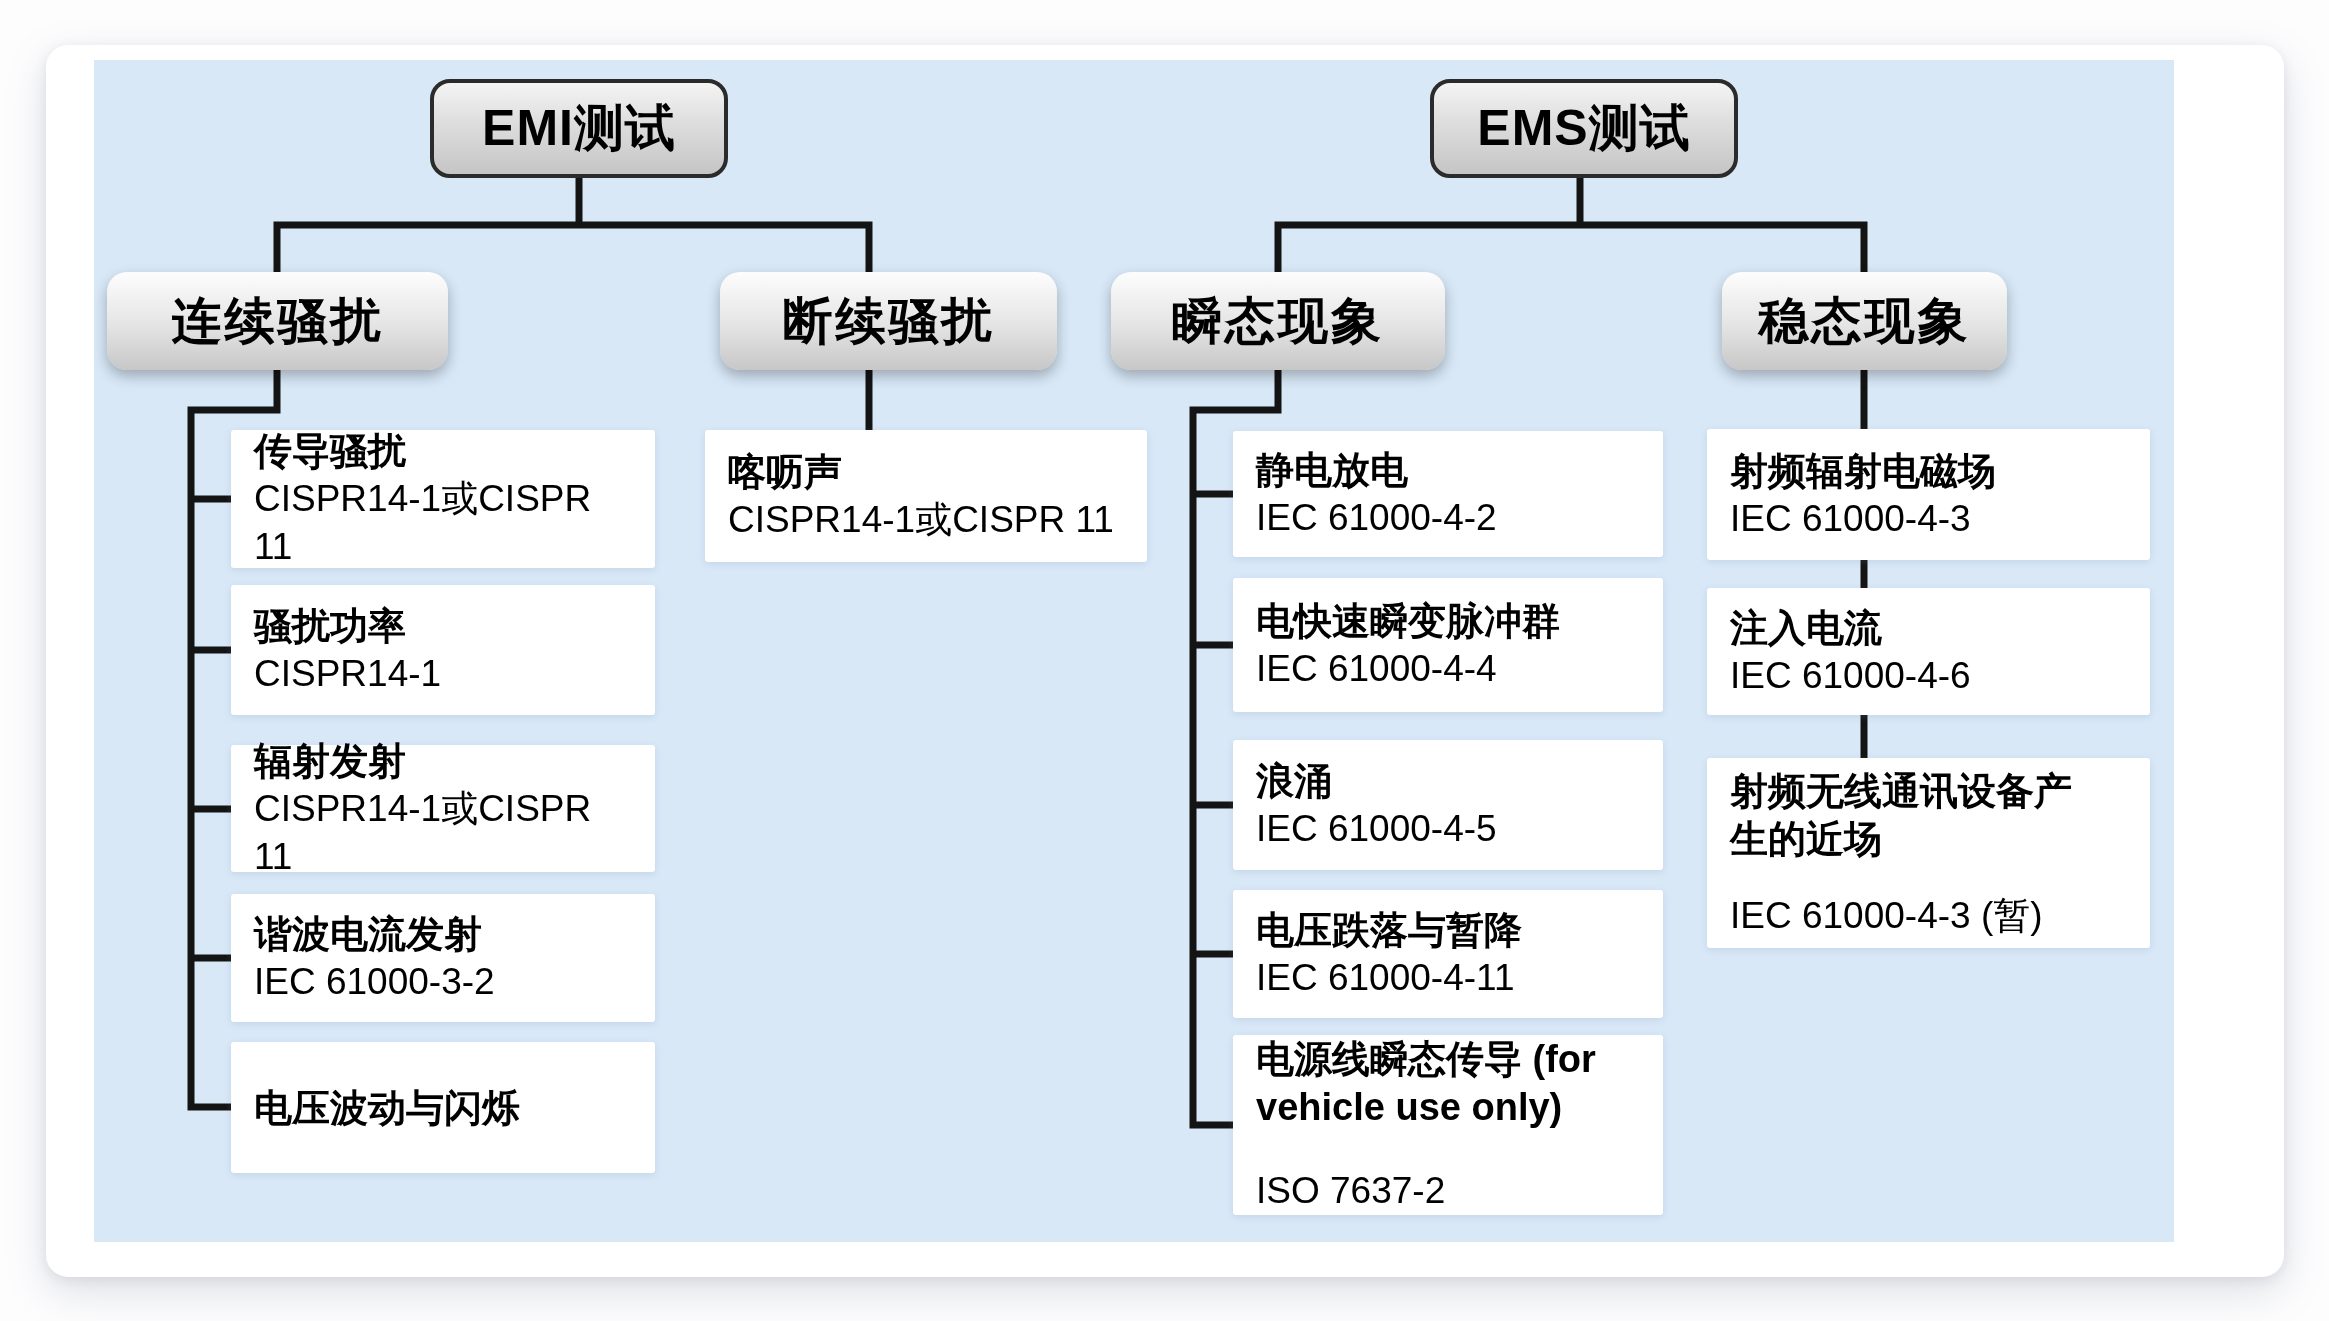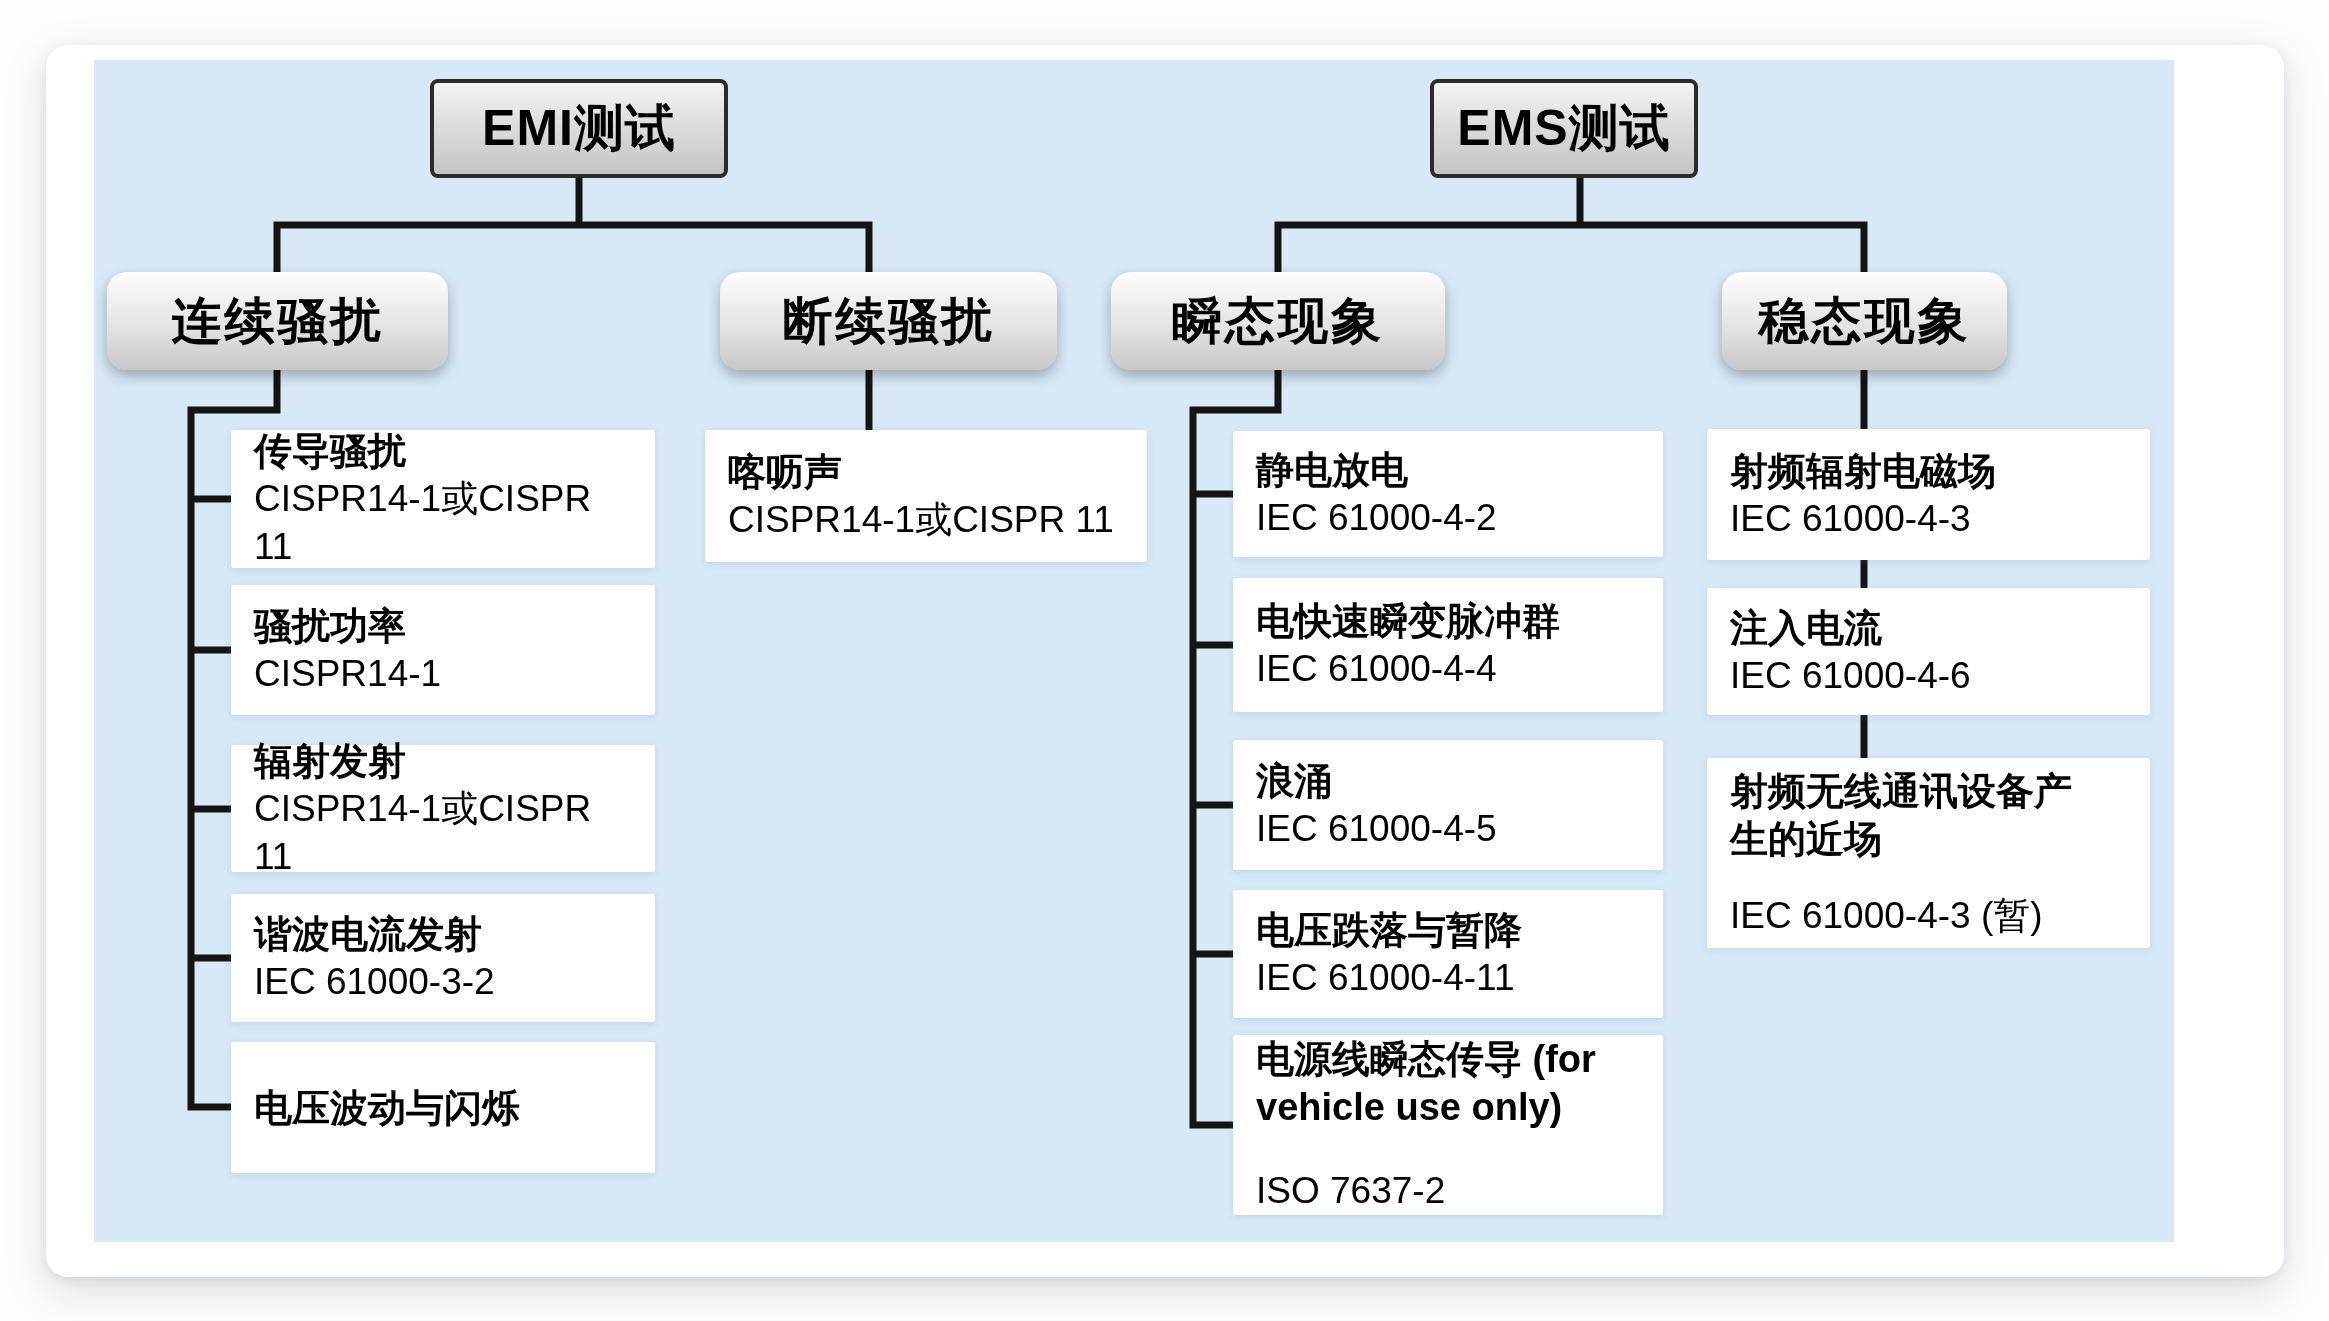--- a/index.html
+++ b/index.html
@@ -5,21 +5,21 @@
   html,body{margin:0;padding:0;background:#ffffff;}
   body{font-family:"Liberation Sans","DejaVu Sans",sans-serif;color:#000;}
   .stage{position:relative;width:2329px;height:1321px;overflow:hidden;background:#fdfdfe;}
   .card{position:absolute;left:46px;top:45px;width:2238px;height:1232px;background:#ffffff;
         border-radius:22px;box-shadow:0 14px 40px rgba(110,120,135,.22),0 3px 12px rgba(110,120,135,.14);}
   .panel{position:absolute;left:94px;top:60px;width:2080px;height:1182px;background:#d8e8f7;}
   svg.connectors{position:absolute;left:0;top:0;width:2329px;height:1321px;pointer-events:none;}
   svg.connectors path{fill:none;stroke:#141414;stroke-width:7;}
   .node{position:absolute;display:flex;align-items:center;justify-content:center;box-sizing:border-box;}
   .root-node{background:linear-gradient(180deg,#f4f4f4 0%,#ddd 45%,#c5c5c5 100%);
-        border:4px solid #2b2b2b;border-radius:8px;font-size:50px;font-weight:bold;letter-spacing:1px;}
+        border:4px solid #2b2b2b;border-radius:20px;font-size:50px;font-weight:bold;letter-spacing:1px;}
   .branch-node{background:linear-gradient(180deg,#fdfdfd 0%,#e4e4e4 55%,#c7c7c7 100%);
         border-radius:20px;font-size:50px;font-weight:bold;letter-spacing:3px;
         box-shadow:0 6px 14px rgba(0,0,0,.28);}
   .leaf{position:absolute;background:#ffffff;border-radius:3px;box-sizing:border-box;
         display:flex;flex-direction:column;justify-content:center;
         padding:10px 16px 10px 23px;box-shadow:0 2px 7px rgba(110,140,170,.20);}
   .leaf-title{font-size:38px;font-weight:bold;line-height:48px;white-space:pre-line;}
   .leaf-std{font-size:37px;font-weight:normal;line-height:48px;white-space:pre-line;}
 </style>
 </head>
@@ -40,21 +40,21 @@
     <path d="M1580,178 V225"></path>
     <path d="M1278,272 V225 H1864 V272"></path>
     <path d="M1278,366 V410 H1193 V1125 H1233"></path>
     <path d="M1193,494 H1233 M1193,645 H1233 M1193,805 H1233 M1193,954 H1233"></path>
     <path d="M1864,370 V429 M1864,560 V588 M1864,715 V758"></path>
   </svg>
 
   <div class="node root-node" style="left:430px;top:79px;width:298px;height:99px;">
     <span>EMI测试</span>
   </div>
-  <div class="node root-node" style="left:1430px;top:79px;width:268px;height:99px;">
+  <div class="node root-node" style="left:1430px;top:79px;width:308px;height:99px;">
     <span>EMS测试</span>
   </div>
 
   <div class="node branch-node" style="left:107px;top:272px;width:341px;height:98px;">
     <span>连续骚扰</span>
   </div>
   <div class="node branch-node" style="left:720px;top:272px;width:337px;height:98px;font-family:Liberation Mono, monospace;">
     <span>断续骚扰</span>
   </div>
   <div class="node branch-node" style="left:1111px;top:272px;width:334px;height:98px;">

